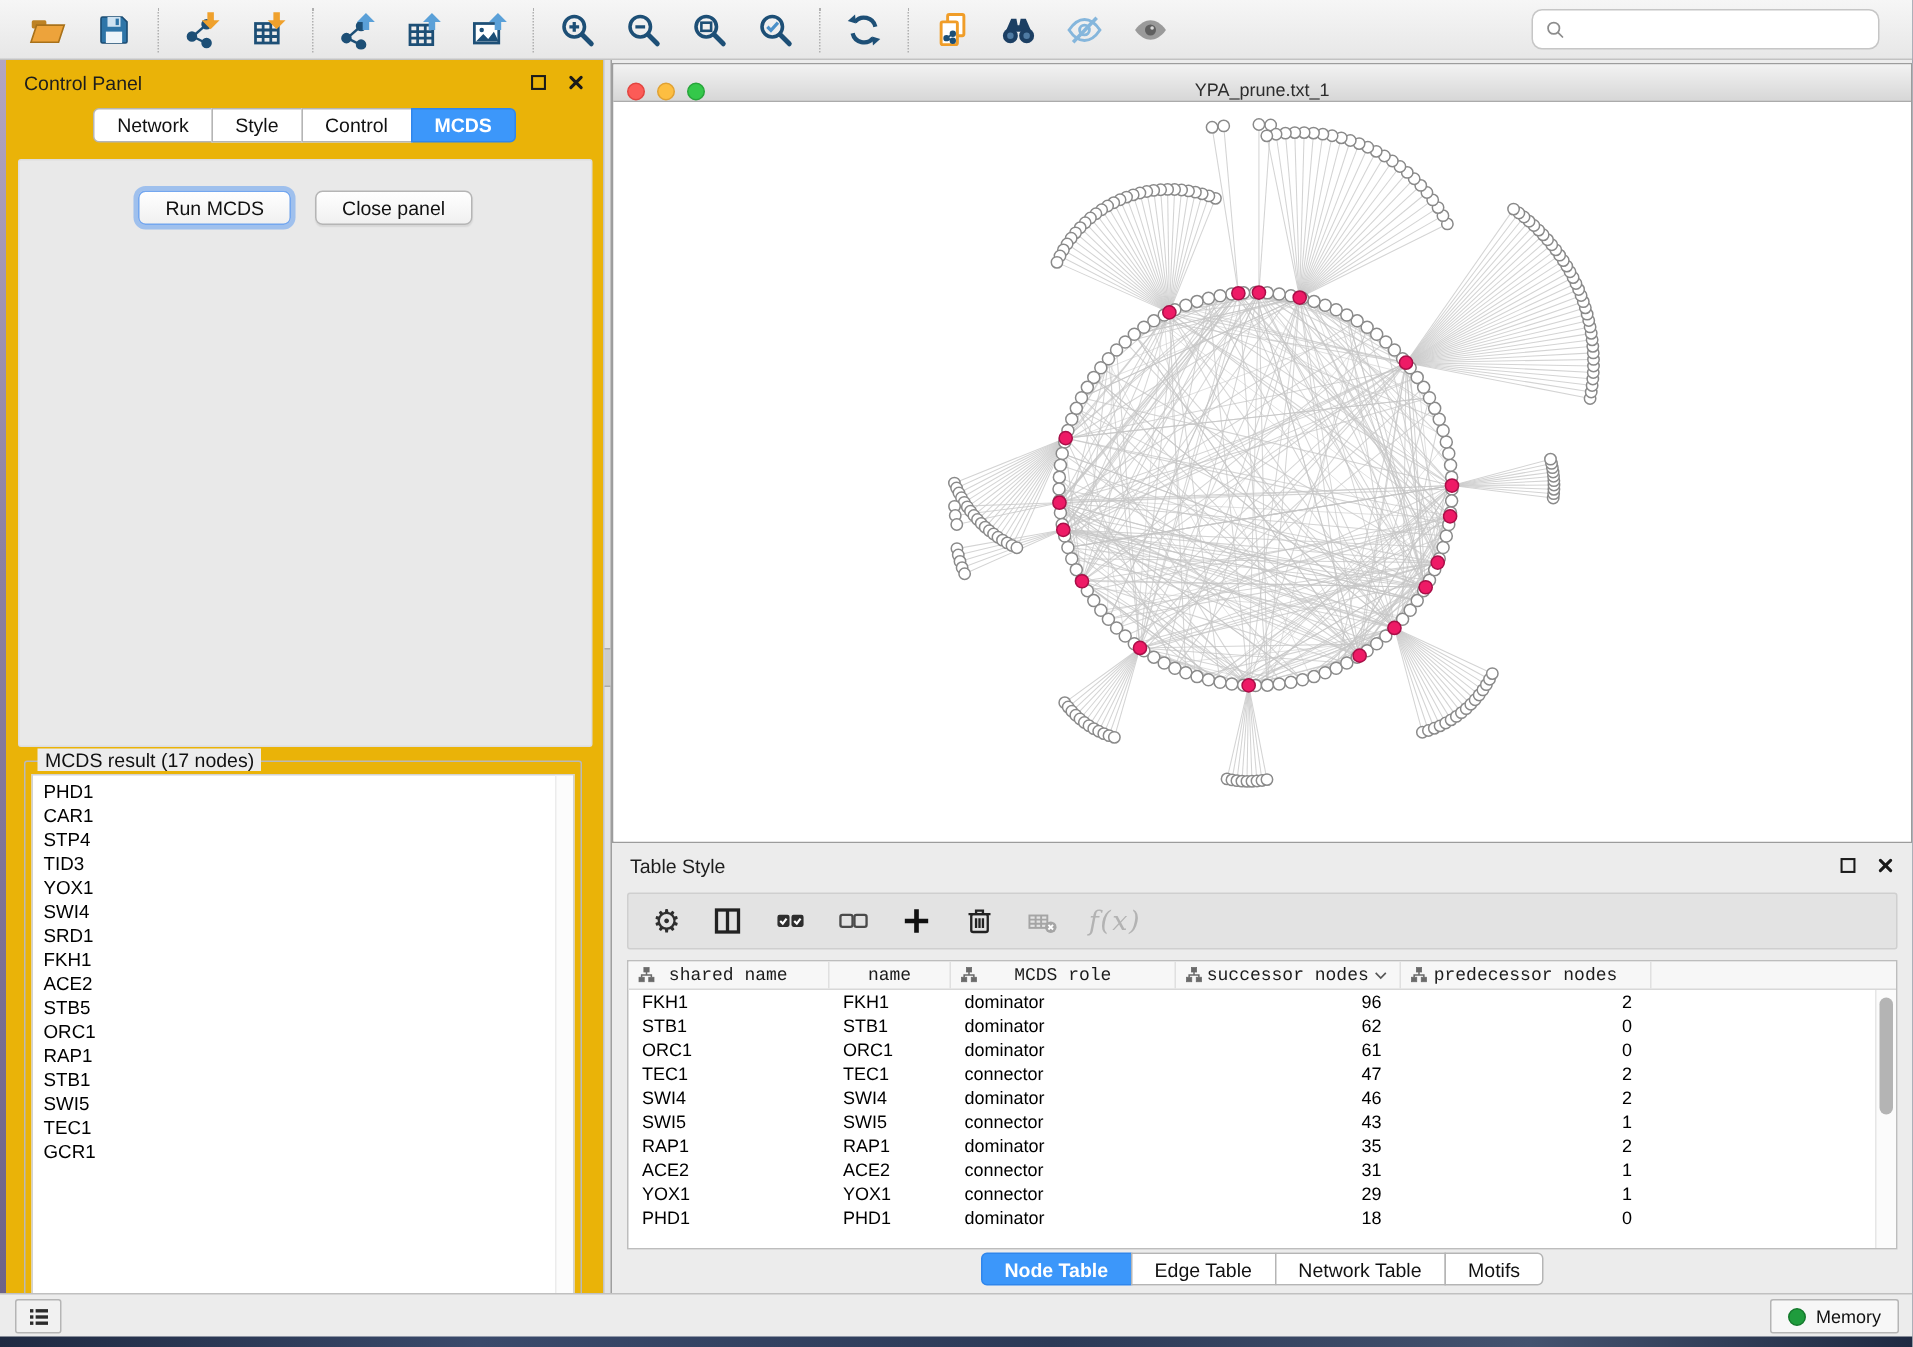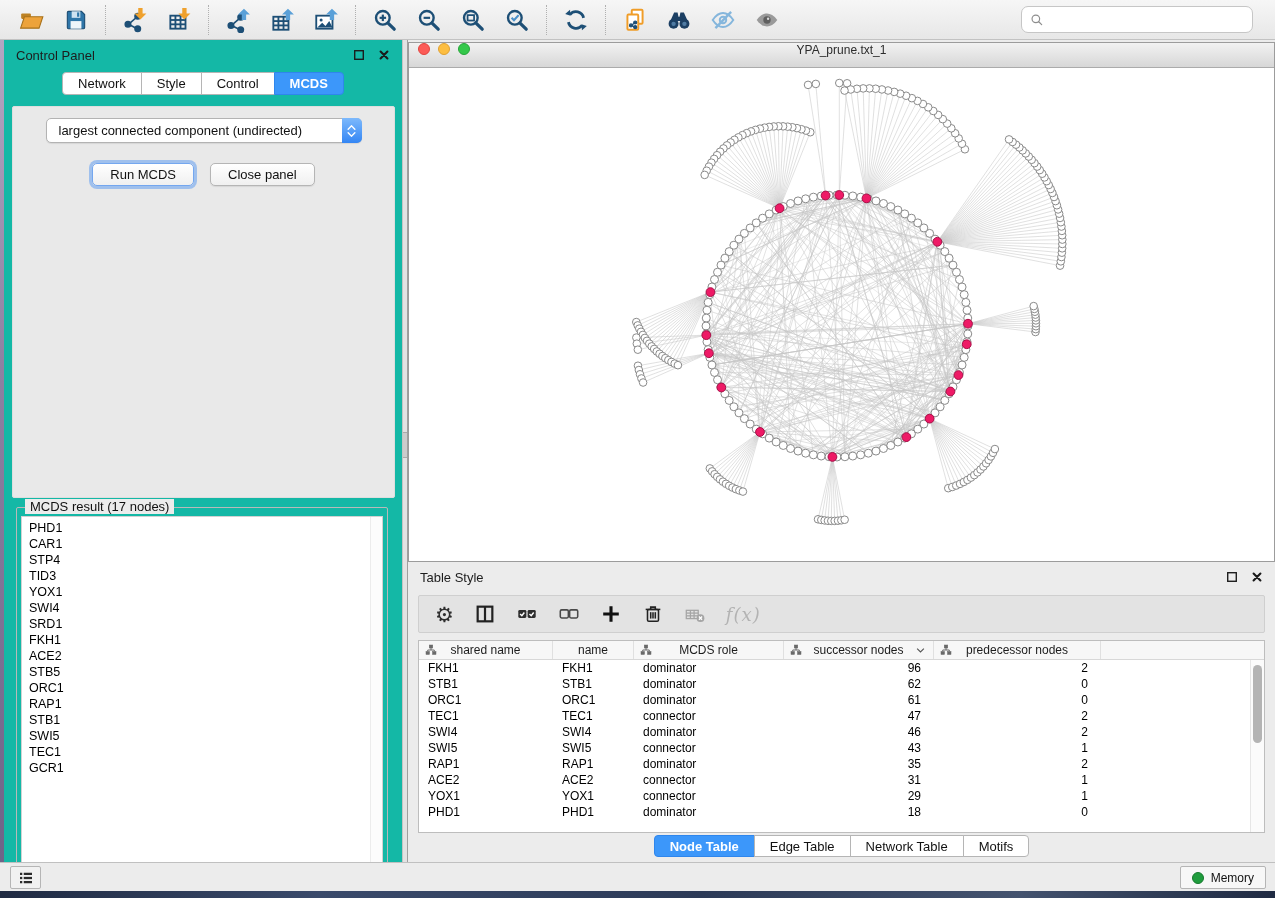--- a/index.html
+++ b/index.html
@@ -19,21 +19,21 @@
   .search-wrap svg { width:14px; height:14px; flex:0 0 auto; }
   .search-wrap input { border:none; outline:none; flex:1; font:13px "Liberation Sans",sans-serif; background:transparent; }
 
   
   .wall-left { position:absolute; left:0; top:40px; width:4px; height:822px;
     background:linear-gradient(#b3a6c2,#8d81a2 40%,#6e6488); }
   .wall-bottom { position:absolute; left:0; top:891px; width:1275px; height:7px;
     background:linear-gradient(90deg,#1f2a42,#3a4a6b 25%,#2c3a57 55%,#44536f 80%,#1f2a42); }
 
   
-  .control-panel { position:absolute; left:4px; top:40px; width:398px; height:822px; background:#14b8a6; }
+  .control-panel { position:absolute; left:4px; top:40px; width:398px; height:822px; background:#eab308; }
   .panel-header { height:30px; display:flex; align-items:center; padding:0 12px; }
   .panel-title { font-size:13px; color:#1d1d1d; }
   .panel-ctrls { margin-left:auto; display:flex; gap:12px; align-items:center; }
   .mini-btn { width:13px; height:13px; display:flex; align-items:center; justify-content:center; }
   .cp-tabs { display:flex; justify-content:center; margin-top:2px; position:relative; z-index:2; }
   .seg { height:23px; padding:0 15px; background:#fff; border:1px solid #b5b5b5; font-size:13px;
     display:flex; align-items:center; margin-left:-1px; color:#111; }
   .seg:first-child { border-radius:4px 0 0 4px; margin-left:0; }
   .seg:last-child { border-radius:0 4px 4px 0; }
   .seg.active { background:#3c97fa; border-color:#2f86ec; color:#fff;font-weight:bold; }
@@ -64,41 +64,41 @@
   
   .splitter-v { position:absolute; left:402px; top:40px; width:6px; height:822px; background:#e3e3e3;
     border-left:1px solid #c4c4c4; border-right:1px solid #9f9f9f; }
   .split-handle { position:absolute; top:392px; left:0; width:4px; height:26px; background:#cccccc;
     border-top:1px solid #aaa; border-bottom:1px solid #aaa; }
 
   
   .net-window { position:absolute; left:408px; top:42px; width:867px; height:520px;
     background:#fff; border:1px solid #9c9c9c; }
   .net-titlebar { height:25px; background:linear-gradient(#f2f2f2,#d7d7d7); border-bottom:1px solid #ababab;
-    display:flex; align-items:flex-start; padding:0 9px; position:relative; }
+    display:flex; align-items:flex-end; padding:0 9px; position:relative; }
   .lights { display:flex; gap:8px; }
   .light { width:12px; height:12px; border-radius:50%; }
   .light.red { background:#fc5b57; border:1px solid #e2443f; }
   .light.yellow { background:#fdbe41; border:1px solid #e0a132; }
   .light.green { background:#34c84a; border:1px solid #27a53a; }
   .net-title { position:absolute; left:0; right:0; text-align:center; font-size:12px; color:#2c2c2c; pointer-events:none; }
   .net-canvas { position:absolute; top:25px; left:0; right:0; bottom:0; background:#fff; }
   .net-canvas svg { display:block; }
 
   
   .table-panel { position:absolute; left:408px; top:562px; width:867px; height:300px; background:#ececec; }
   .tp-toolbar { position:absolute; left:10px; top:33px; right:10px; height:38px; background:#e3e3e3;
     border:1px solid #cfcfcf; border-radius:2px; display:flex; align-items:center; gap:20px; padding:0 16px; }
   .tp-tool { display:flex; align-items:center; justify-content:center; height:30px; }
   .tp-tool svg { width:22px; height:22px; }
   .gear-glyph { font-size:21px; color:#2e2e2e; line-height:1; }
   .fx-glyph { font:italic 18px "DejaVu Serif", serif; color:#b3b3b3; letter-spacing:1px; }
   .tp-table { position:absolute; left:10px; top:78px; right:10px; height:193px; background:#fff;
     border:1px solid #bdbdbd; overflow:hidden; }
-  .t-head { display:flex; height:19px; background:#f7f7f7; border-bottom:1px solid #d8d8d8; }
+  .t-head { display:flex; height:19px; background:#f7f7f7; border-bottom:1px solid #d8d8d8;font-family:Liberation Mono, monospace; }
   .t-hcell { position:relative; display:flex; align-items:center; justify-content:center;
     border-right:1px solid #e0e0e0; font-size:12px; color:#1c1c1c; flex:0 0 auto; }
   .t-hcell .tree { position:absolute; left:6px; top:3px; }
   .t-hcell .chev { position:absolute; right:8px; top:6px; }
   .t-row { display:flex; height:16px; }
   .t-cell { flex:0 0 auto; font-size:12px; color:#000; display:flex; align-items:center;
     padding-left:9px; white-space:nowrap; overflow:hidden; }
   .t-cell.num { justify-content:flex-end; padding-right:13px; padding-left:0; }
   .t-scroll { position:absolute; right:0; top:19px; bottom:0; width:14px; background:#fbfbfb;
     border-left:1px solid #e6e6e6; }
@@ -304,31 +304,20 @@
         </span>
       </span>
     </div>
     <div class="cp-tabs" id="cp-tabs">
         <div class="seg">Network</div>
         <div class="seg">Style</div>
         <div class="seg">Control</div>
         <div class="seg active">MCDS</div>
       </div>
     <div class="cp-sub">
-      <div class="dropdown">
-        <span class="dd-text">largest connected component (undirected)</span>
-        <span class="dd-cap">
-          <svg viewBox="0 0 10 6" width="9" height="5">
-              <path d="M1 5l4-4 4 4" fill="none" stroke="#fff" stroke-width="1.7" stroke-linecap="round"></path>
-            </svg>
-          <svg viewBox="0 0 10 6" width="9" height="5">
-              <path d="M1 1l4 4 4-4" fill="none" stroke="#fff" stroke-width="1.7" stroke-linecap="round"></path>
-            </svg>
-        </span>
-      </div>
       <div class="btn-row">
         <button class="mac-btn focused">Run MCDS</button>
         <button class="mac-btn">Close panel</button>
       </div>
     </div>
     <div class="result-fieldset">
       <span class="fs-legend">MCDS result (17 nodes)</span>
       <div class="result-list" id="result-list">
         <div class="result-scroll"></div>
       <div class="result-item">PHD1</div>

